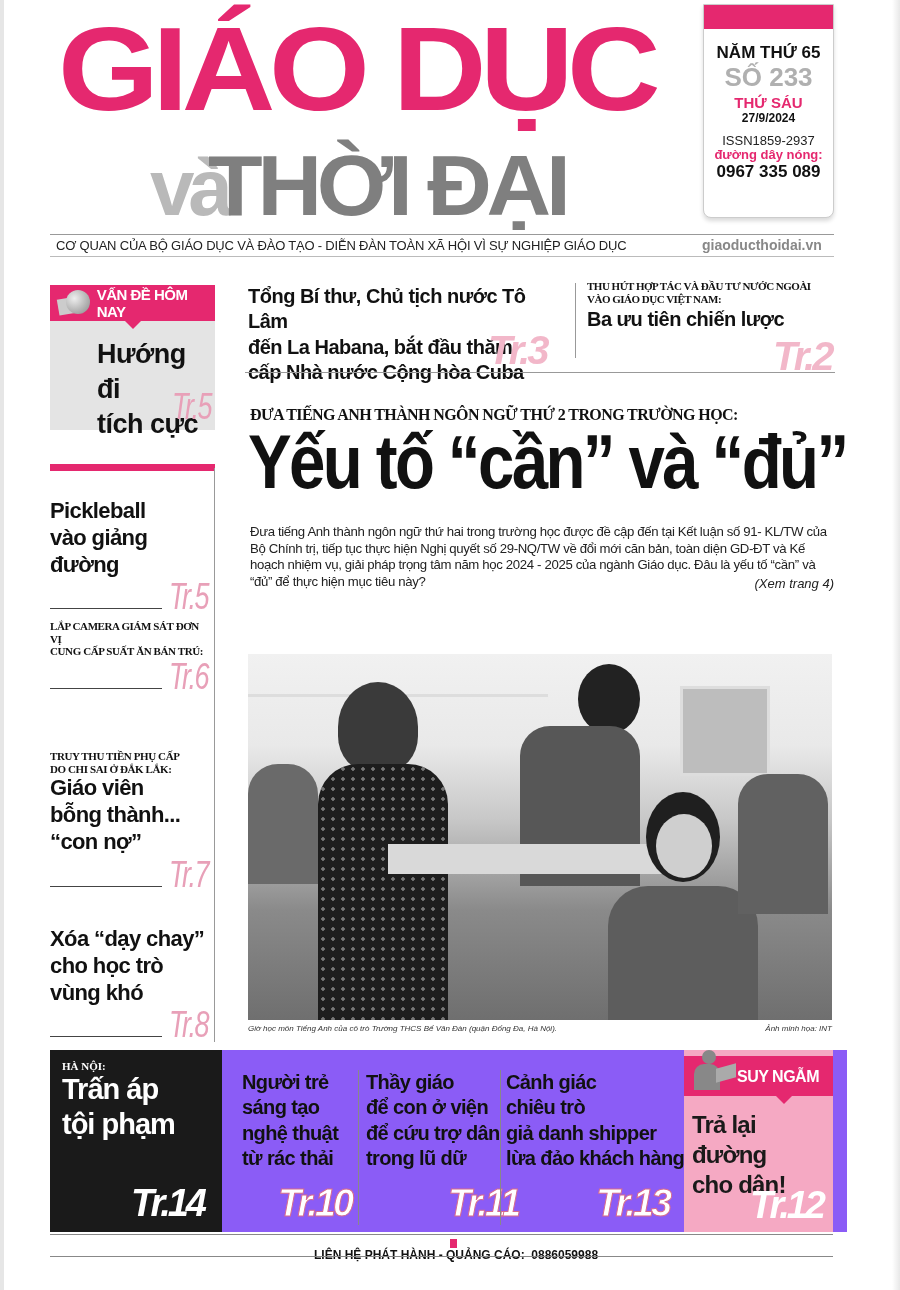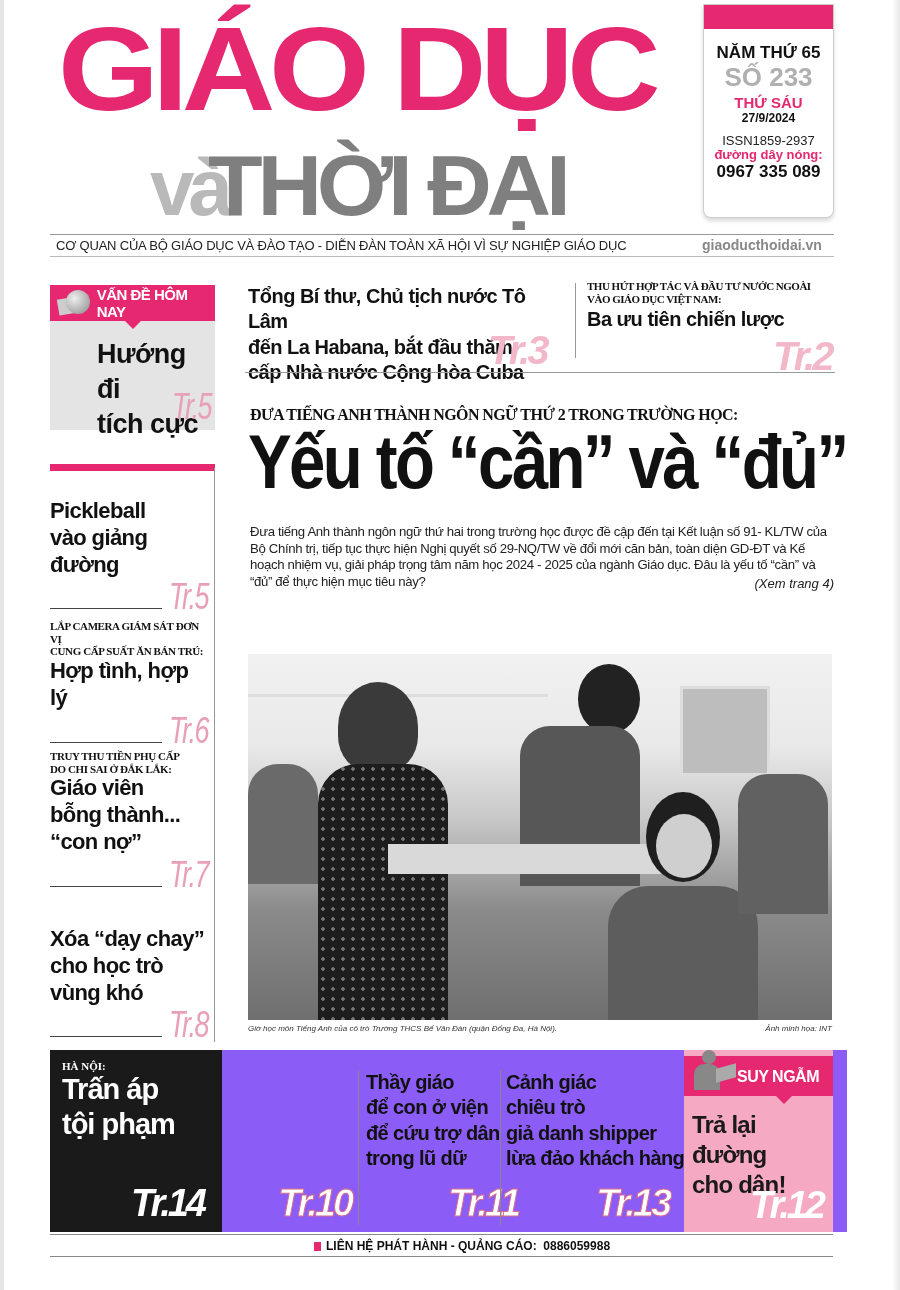--- a/index.html
+++ b/index.html
@@ -89,21 +89,21 @@
   .reader-icon .head { position: absolute; left: 12px; top: 0; width: 14px; height: 14px; border-radius: 50%; background: #888; }
   .reader-icon .body { position: absolute; left: 4px; top: 14px; width: 26px; height: 26px; background: #888; border-radius: 10px 10px 0 0; }
   .reader-icon .book { position: absolute; left: 26px; top: 16px; width: 20px; height: 14px; background: #aaa; transform: skewY(-15deg); }
   .bs-pink-label { position: absolute; right: 14px; top: 12px; font-weight: 700; font-size: 16px; color: #fff; letter-spacing: -0.5px; }
   .bs-pink .t { position: absolute; left: 8px; top: 60px; font-weight: 700; font-size: 24px; line-height: 1.25; color: #1a1a1a; letter-spacing: -0.8px; }
   .bs-pink .tr { position: absolute; right: 10px; top: 134px; font-weight: 700; font-style: italic; font-size: 38px; color: #fff; letter-spacing: -3px; }
 
   
   .footer-rule-top { position: absolute; left: 50px; top: 1234px; width: 783px; height: 1px; background: #888; }
   .footer-rule-bot { position: absolute; left: 50px; top: 1256px; width: 783px; height: 1px; background: #888; }
-  .footer-contact { position: absolute; left: 314px; top: 1239px; font-weight: 700; font-size: 12px; color: #111; display: flex; align-items: center; }
+  .footer-contact { position: absolute; left: 314px; top: 1239px; font-weight: 700; font-size: 12px; color: #111; display: flex; align-items: center; flex-direction: column; }
   .pink-square-icon { display: inline-block; width: 7px; height: 9px; background: #e5286f; margin-right: 5px; }
 </style>
 </head>
 <body>
 
 <div class="page-edge-l"></div>
 <div class="page-edge-r"></div>
 
 <div class="masthead-title-1">GIÁO DỤC</div>
 <div class="masthead-va">và</div>
@@ -192,21 +192,20 @@
       <div class="rule"></div>
       <span class="tr-italic">Tr.5</span>
     </div>
 </div>
 
 <div class="side-story" style="top:620px;">
   <div class="side-kicker">
     <div>LẮP CAMERA GIÁM SÁT ĐƠN VỊ</div>
     <div>CUNG CẤP SUẤT ĂN BÁN TRÚ:</div>
   </div>
-  <div class="side-title">Hợp tình, hợp lý</div>
   <div class="side-foot">
       <div class="rule"></div>
       <span class="tr-italic">Tr.6</span>
     </div>
 </div>
 
 <div class="side-story" style="top:750px;">
   <div class="side-kicker">
     <div>TRUY THU TIỀN PHỤ CẤP</div>
     <div>DO CHI SAI Ở ĐẮK LẮK:</div>
@@ -237,20 +236,28 @@
 <div class="bottom-strip">
   <div class="bs-black">
     <div class="k">HÀ NỘI:</div>
     <div class="t">
       <div>Trấn áp</div>
       <div>tội phạm</div>
     </div>
     <div class="tr">Tr.14</div>
   </div>
 
+  <div class="bs-story" style="left:192px;">
+    <div class="t">
+      <div>Người trẻ</div>
+      <div>sáng tạo</div>
+      <div>nghệ thuật</div>
+      <div>từ rác thải</div>
+    </div>
+  </div>
   <div class="bs-outline-tr" style="left:228px;top:132px;">Tr.10</div>
   <div class="bs-vdiv" style="left:308px;"></div>
 
   <div class="bs-story" style="left:316px;">
     <div class="t">
       <div>Thầy giáo</div>
       <div>để con ở viện</div>
       <div>để cứu trợ dân</div>
       <div>trong lũ dữ</div>
     </div>

